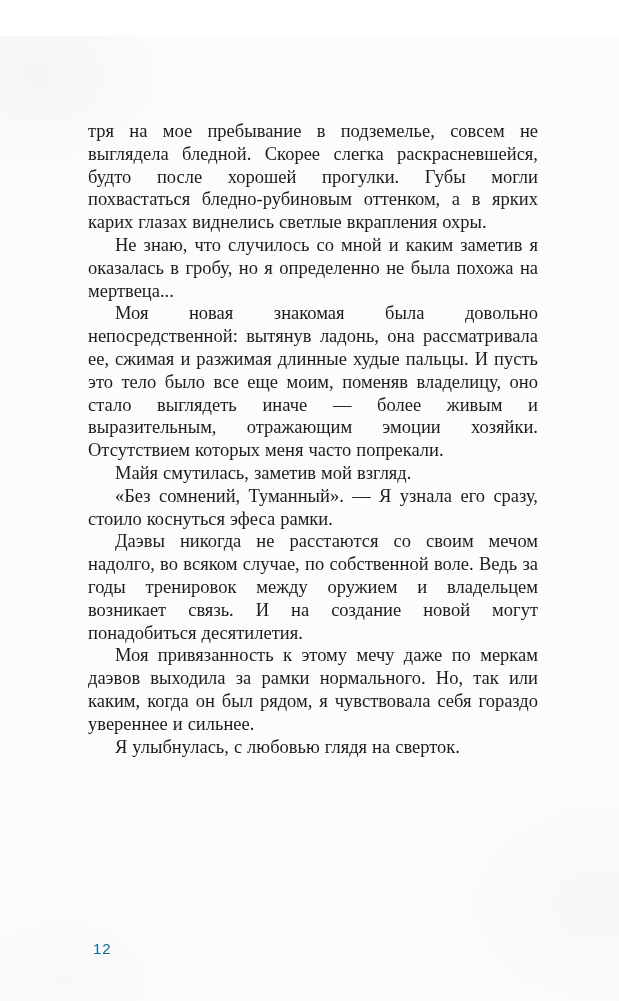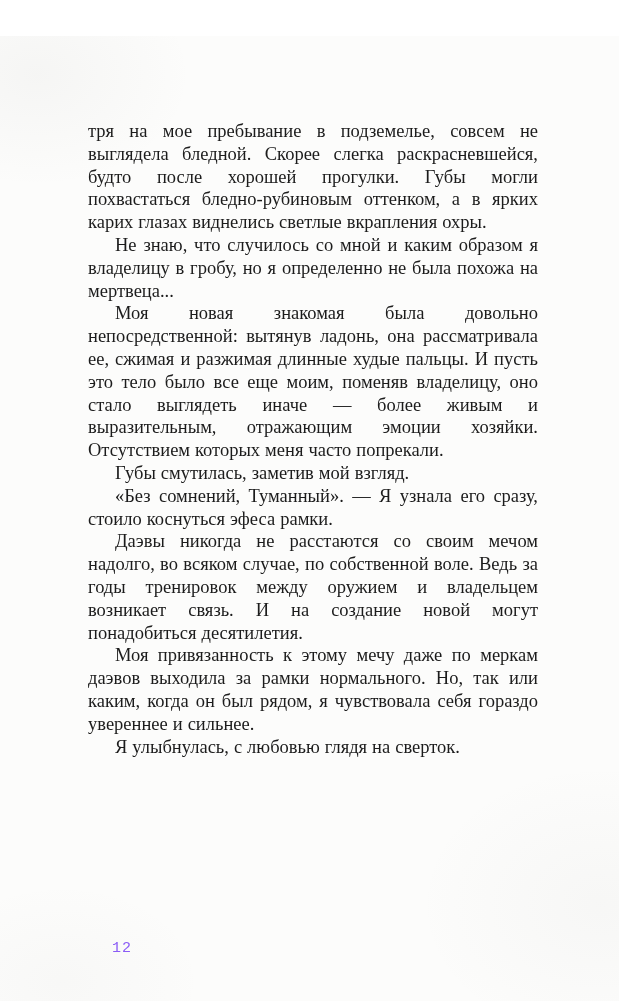--- a/index.html
+++ b/index.html
@@ -46,37 +46,37 @@
   .text-block p {
     margin: 0;
     padding: 0;
     text-indent: 27px;
   }
   .text-block p.continuation {
     text-indent: 0;
   }
   .page-number {
     position: absolute;
-    left: 112px;
+    left: 93px;
     top: 903px;
-    font-family: Liberation Mono, monospace;
+    font-family: Liberation Sans, sans-serif;
     font-size: 15px;
     line-height: 20px;
     letter-spacing: 1px;
-    color: #8b5cf6;
+    color: #0369a1;
   }
 </style>
 </head>
 <body>
 
 <div class="book-page">
   <div class="text-block">
     <p class="continuation">тря на мое пребывание в подземелье, совсем не выглядела бледной. Скорее слегка раскрасневшейся, будто после хорошей прогулки. Губы могли похвастаться бледно-рубиновым оттенком, а в ярких карих глазах виднелись светлые вкрапления охры.</p>
-    <p>Не знаю, что случилось со мной и каким образом я владелицу в гробу, но я определенно не была похожа на мертвеца...</p>
+    <p>Не знаю, что случилось со мной и каким заметив я оказалась в гробу, но я определенно не была похожа на мертвеца...</p>
     <p>Моя новая знакомая была довольно непосредственной: вытянув ладонь, она рассматривала ее, сжимая и разжимая длинные худые пальцы. И пусть это тело было все еще моим, поменяв владелицу, оно стало выглядеть иначе — более живым и выразительным, отражающим эмоции хозяйки. Отсутствием которых меня часто попрекали.</p>
-    <p>Губы смутилась, заметив мой взгляд.</p>
+    <p>Майя смутилась, заметив мой взгляд.</p>
     <p>«Без сомнений, Туманный». — Я узнала его сразу, стоило коснуться эфеса рамки.</p>
     <p>Даэвы никогда не расстаются со своим мечом надолго, во всяком случае, по собственной воле. Ведь за годы тренировок между оружием и владельцем возникает связь. И на создание новой могут понадобиться десятилетия.</p>
     <p>Моя привязанность к этому мечу даже по меркам даэвов выходила за рамки нормального. Но, так или каким, когда он был рядом, я чувствовала себя гораздо увереннее и сильнее.</p>
     <p>Я улыбнулась, с любовью глядя на сверток.</p>
   </div>
   <div class="page-number">12</div>
 </div>
 
 </body></html>

